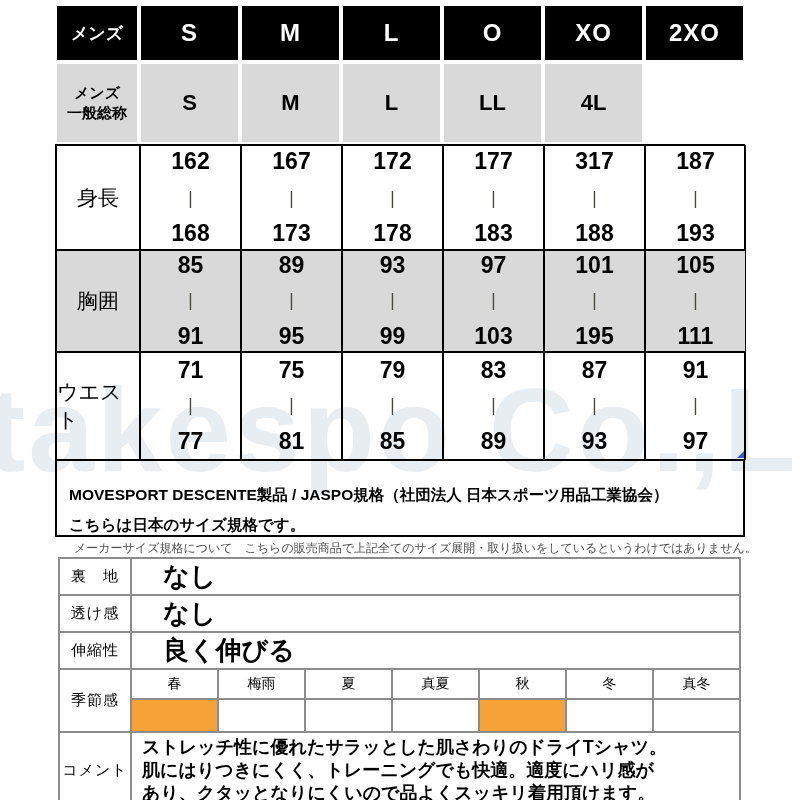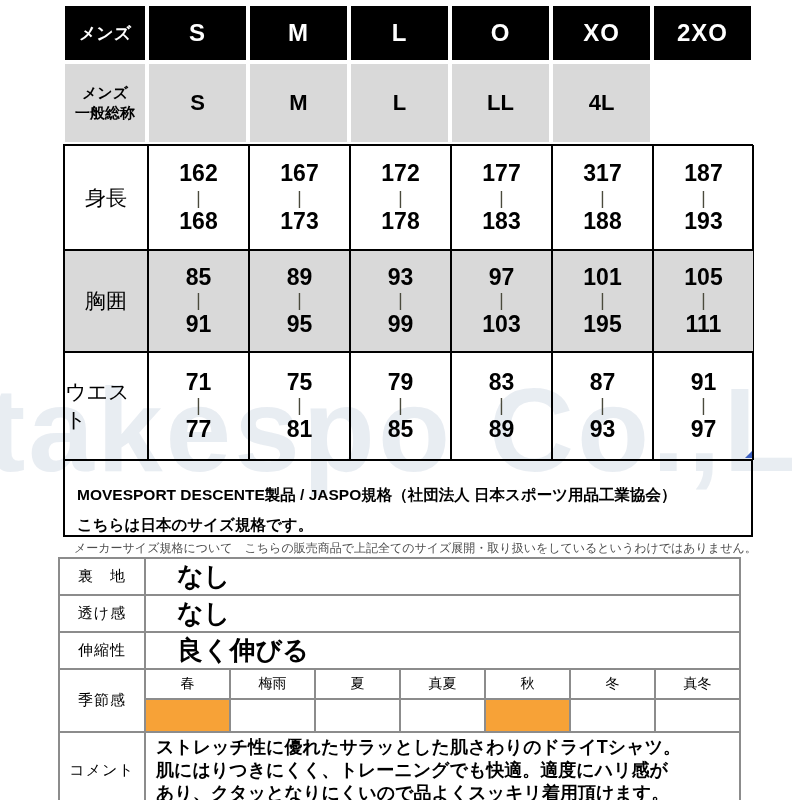--- a/index.html
+++ b/index.html
@@ -8,55 +8,55 @@
   .page { position:relative; width:800px; height:800px; background:#fff; overflow:hidden; }
 
   
   .watermark {
     position:absolute; left:-14px; top:362px; width:830px;
     font-size:118px; font-weight:700; letter-spacing:3px; white-space:nowrap;
     color:var(--watermark-color,#c5d0de); opacity:.38; z-index:0; pointer-events:none;
   }
 
   
-  .size-chart { position:absolute; left:55px; top:4px; width:690px; z-index:1;margin-left:8px; }
+  .size-chart { position:absolute; left:55px; top:4px; width:690px; z-index:1; }
 
   .seg-head { display:grid; grid-template-columns:84px repeat(6,101px); grid-template-rows:58px 82px; }
   .seg-head > div { display:flex; align-items:center; justify-content:center; text-align:center; border:2px solid #fff; }
   .hcell { background:var(--header-bg,#000); color:var(--header-text,#fff); font-weight:700; }
   .hcell.hlabel { font-size:17px; }
   .hcell.hsize  { font-size:24px; letter-spacing:1px; }
   .acell { background:var(--row-shade,#d9d9d9); font-weight:700; }
   .acell.alabel { font-size:15px; line-height:1.35; flex-direction:column; }
   .acell.asize  { font-size:22px; }
 
   .seg-body { display:grid; grid-template-columns:84px repeat(6,101px); grid-template-rows:105px 102px 108px; border:1px solid #000; }
   .seg-body > div { display:flex; align-items:center; justify-content:center; border:1px solid #000; position:relative; }
   .rlabel { font-weight:400; font-size:21px; letter-spacing:0; }
   .row-shade { background:var(--row-shade,#d9d9d9); }
-  .range { flex-direction:column; gap:4px; }
+  .range { flex-direction:column; gap:16px; }
   .range .num { font-weight:700; font-size:23px; line-height:1.1; }
   .range .sep { font-size:17px; line-height:14px; color:#4a4a3c; font-weight:400; transform:scaleY(1.1); }
 
   .note-box { border:2px solid #000; border-top:none; height:76px; padding:24px 12px 0 12px; }
   .note-box .nline1 { font-weight:700; font-size:15.5px; margin-bottom:9px; }
   .note-box .nline2 { font-weight:700; font-size:15.5px; }
 
   .corner-marker {
     position:absolute; right:1px; bottom:1px; width:0; height:0;
     border-left:7px solid transparent; border-bottom:7px solid var(--marker-blue,#3b5fc0);
   }
 
   
   .disclaimer { position:absolute; left:74px; top:540px; font-size:12px; color:var(--disclaimer-text,#4d4d4d); z-index:1; }
 
   
   .spec-table { position:absolute; left:58px; top:557px; width:683px; border-collapse:collapse; table-layout:fixed; z-index:1; background:#fff; }
   .spec-table td { border:2px solid var(--spec-border,#8c8c8c); vertical-align:middle; }
-  .spec-table .lbl { width:86px; text-align:center; font-size:15px; font-weight:500; letter-spacing:1px; }
+  .spec-table .lbl { width:72px; text-align:center; font-size:15px; font-weight:500; letter-spacing:1px; }
   .spec-table .val { font-size:26px; font-weight:700; padding-left:31px; }
   .row-lining td { height:35px; }
   .row-sheer  td { height:33px;margin-top:10px; }
   .row-stretch td { height:33px; }
   .row-season-names td { height:30px; text-align:center; font-size:14px; font-weight:500; }
   .row-season-band td { height:33px; }
   .row-season-band td.active { background:var(--season-active,#f7a237); }
   .row-comment td { height:74px; }
   .comment-cell { padding:3px 6px 3px 10px; }
   .comment-cell div { font-size:18px; font-weight:700; line-height:23px; white-space:nowrap; }

